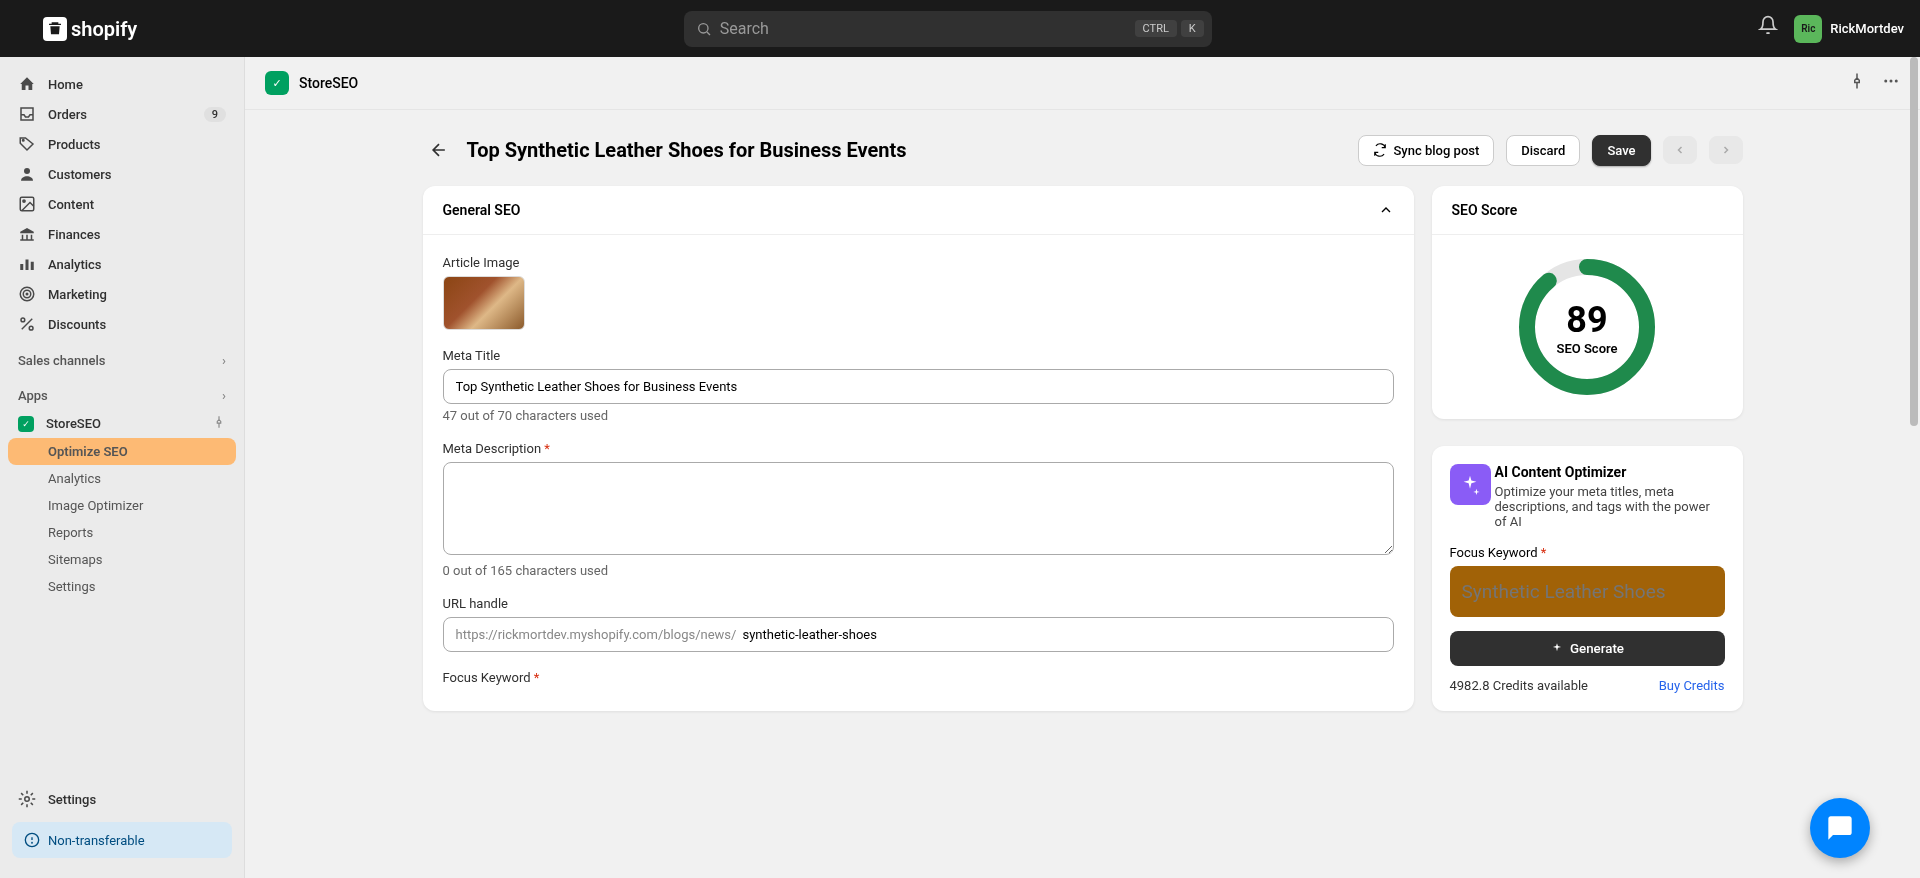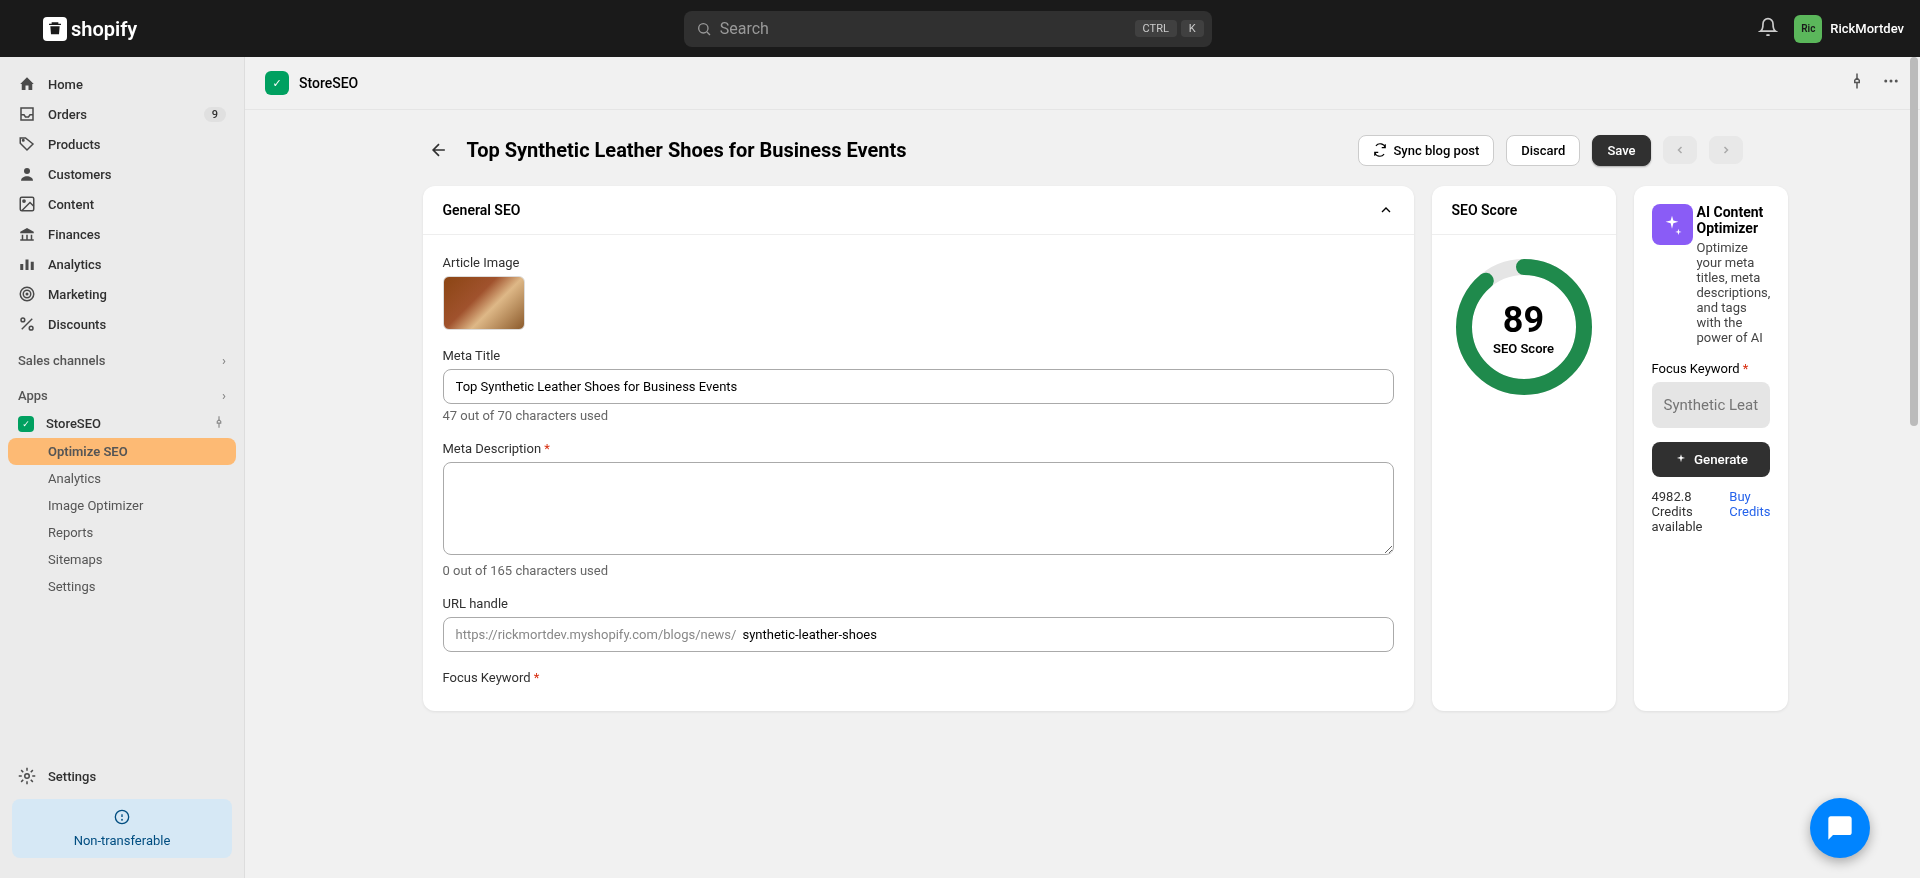--- a/index.html
+++ b/index.html
@@ -5,55 +5,55 @@
     * { margin: 0; padding: 0; box-sizing: border-box; font-family: -apple-system, BlinkMacSystemFont, "Segoe UI", Roboto, sans-serif; }
     body { background: #f1f1f1; width: 1920px; height: 878px; overflow: hidden; }
     
     .topbar { height: 57px; background: #1a1a1a; display: flex; align-items: center; padding: 0 16px; }
     .logo { color: white; display: flex; align-items: center; gap: 4px; font-weight: 600; font-size: 20px; margin-left: 27px; }
     .logo-icon { width: 24px; height: 24px; background: white; border-radius: 4px; display: flex; align-items: center; justify-content: center; color: #1a1a1a; font-weight: bold; }
     .search-wrap { flex: 1; display: flex; justify-content: center; }
     .search-box { width: 528px; height: 36px; background: #303030; border-radius: 8px; display: flex; align-items: center; padding: 0 8px 0 12px; color: #999; gap: 8px; }
     .search-kbd { display: flex; gap: 4px; }
     .kbd { background: #404040; border-radius: 4px; padding: 2px 8px; font-size: 11px; color: #ccc; }
-    .topbar-right { display: flex; align-items: center; gap: 16px; }
+    .topbar-right { display: flex; align-items: flex-start; gap: 16px; }
     .avatar { width: 28px; height: 28px; background: #5bb75b; border-radius: 6px; display: flex; align-items: center; justify-content: center; color: #1a1a1a; font-size: 10px; font-weight: 600; }
     .username { color: white; font-size: 13px; font-weight: 500; }
     .bell-icon { color: #ccc; }
     
     .main { display: flex; height: calc(100% - 57px); }
     .sidebar { width: 245px; background: #ebebeb; padding: 12px 8px; display: flex; flex-direction: column; border-right: 1px solid #ddd; }
     .nav-item { display: flex; align-items: center; gap: 12px; padding: 6px 10px; border-radius: 8px; color: #303030; font-size: 13px; font-weight: 500; cursor: pointer; }
     .nav-item.sub { padding-left: 40px; font-weight: 400; color: #555; }
     .nav-item.active { background: #fdba74; font-weight: 600; }
     .nav-badge { margin-left: auto; background: #e0e0e0; border-radius: 10px; padding: 1px 8px; font-size: 11px; }
     .nav-section { padding: 14px 10px 6px; font-size: 13px; color: #555; font-weight: 500; display: flex; align-items: center; justify-content: space-between; }
     .nav-icon { width: 18px; height: 18px; display: flex; align-items: center; justify-content: center; color: #4a4a4a; }
     .sidebar-bottom { margin-top: auto; }
-    .non-transferable { margin: 8px 4px; padding: 10px 12px; background: #d6e8f5; border-radius: 8px; color: #004d80; font-size: 13px; display: flex; align-items: center; gap: 8px; flex-direction: column; }
+    .non-transferable { margin: 8px 4px; padding: 10px 12px; background: #d6e8f5; border-radius: 8px; color: #004d80; font-size: 13px; display: flex; align-items: center; gap: 8px; }
     .pin-icon { margin-left: auto; color: #888; }
     .chevron { color: #888; }
     
     .content { flex: 1; overflow-y: auto; position: relative; }
     .app-header { display: flex; align-items: center; gap: 10px; padding: 14px 20px; border-bottom: 1px solid #e5e5e5; background: #f1f1f1; }
     .app-icon { width: 24px; height: 24px; background: #00a060; border-radius: 6px; display: flex; align-items: center; justify-content: center; color: white; font-size: 11px; }
     .app-title { font-size: 14px; font-weight: 500; }
     .app-header-right { margin-left: auto; display: flex; gap: 16px; color: #555; }
     
     .page-body { padding: 24px 60px 40px 60px; max-width: 1440px; margin: 0 auto; }
     .page-header { display: flex; align-items: center; gap: 12px; margin-bottom: 20px; }
     .back-btn { width: 32px; height: 32px; display: flex; align-items: center; justify-content: center; border-radius: 8px; cursor: pointer; }
     .page-title { font-size: 20px; font-weight: 700; flex: 1; }
     .btn { padding: 7px 14px; border-radius: 8px; font-size: 13px; font-weight: 500; cursor: pointer; border: 1px solid #ccc; background: white; display: flex; align-items: center; gap: 6px; }
     .btn-dark { background: #303030; color: white; border-color: #303030; box-shadow: 0 1px 2px rgba(0,0,0,.3); }
     .btn-nav { padding: 7px 10px; background: #e8e8e8; border-color: #e8e8e8; color: #aaa; }
     
     .two-col { display: flex; gap: 18px; }
     .col-left { flex: 1; }
-    .col-right { width: 311px; display: flex; flex-direction: row; gap: 18px; justify-content: space-between; }
+    .col-right { width: 311px; display: flex; flex-direction: column; gap: 18px; justify-content: space-between; }
     
     .card { background: white; border-radius: 12px; box-shadow: 0 1px 3px rgba(0,0,0,.08); }
     .card-header { padding: 16px 20px; display: flex; align-items: center; justify-content: space-between; border-bottom: 1px solid #eee; font-weight: 600; font-size: 14px; }
     .card-body { padding: 20px; }
     
     .field { margin-bottom: 18px; }
     .field-label { font-size: 13px; font-weight: 400; color: #303030; margin-bottom: 6px; display: block; }
     .req { color: #d72c0d; }
     .thumb { width: 82px; height: 54px; border-radius: 6px; border: 1px solid #ddd; background: linear-gradient(135deg, #8b4513 0%, #a0522d 40%, #deb887 60%, #8b5a2b 100%); }
     .input { width: 100%; padding: 9px 12px; border: 1px solid #aaa; border-radius: 8px; font-size: 13px; }
@@ -68,21 +68,21 @@
     .score-center { position: absolute; top: 0; left: 0; right: 0; bottom: 0; display: flex; flex-direction: column; align-items: center; justify-content: center; }
     .score-num { font-size: 36px; font-weight: 700; }
     .score-label { font-size: 13px; font-weight: 600; }
     
     .ai-card { padding: 18px; }
     .ai-header { display: flex; gap: 4px; margin-bottom: 16px; }
     .ai-icon { width: 41px; height: 41px; background: #8a5cf6; border-radius: 8px; display: flex; align-items: center; justify-content: center; color: white; flex-shrink: 0; }
     .ai-title { font-weight: 700; font-size: 14px; margin-bottom: 4px; }
     .ai-desc { font-size: 13px; color: #444; }
     .ai-field-label { font-size: 13px; margin-bottom: 6px; display: block; }
-    .ai-input { width: 100%; padding: 14px 12px; background: #e5e5e5; border: none; border-radius: 8px; font-size: 15px; margin-bottom: 14px; }
+    .ai-input { width: 100%; padding: 14px 12px; background: #a16207; border: none; border-radius: 8px; font-size: 19px; margin-bottom: 14px; }
     .btn-generate { width: 100%; padding: 10px; background: #303030; color: white; border: none; border-radius: 8px; font-weight: 500; display: flex; align-items: center; justify-content: center; gap: 6px; cursor: pointer; margin-bottom: 12px; }
     .ai-footer { display: flex; justify-content: space-between; font-size: 13px; }
     .credits { color: #333; }
     .buy-link { color: #2563eb; cursor: pointer; }
     
     .chat-fab { position: fixed; bottom: 20px; right: 50px; width: 60px; height: 60px; border-radius: 50%; background: #0084ff; display: flex; align-items: center; justify-content: center; color: white; box-shadow: 0 4px 12px rgba(0,0,0,.3); cursor: pointer; }
     
     .scrollbar-track { position: absolute; right: 0; top: 0; bottom: 0; width: 12px; background: transparent; }
     .scrollbar-thumb { position: absolute; right: 2px; top: 0; width: 8px; height: 45%; background: #bbb; border-radius: 4px; }
   </style>

